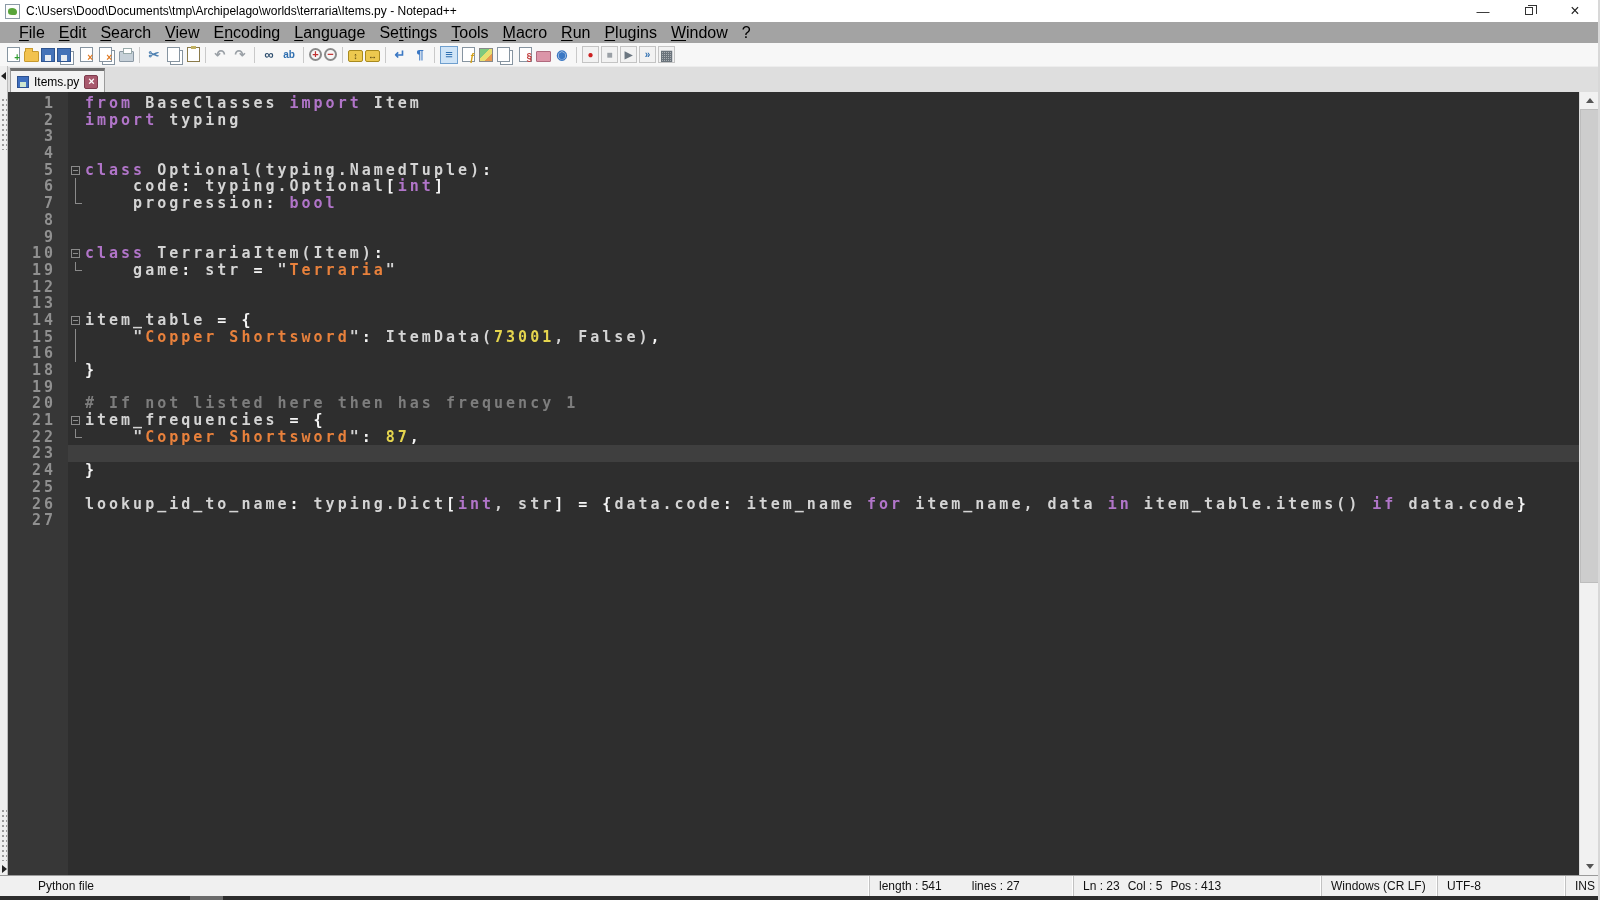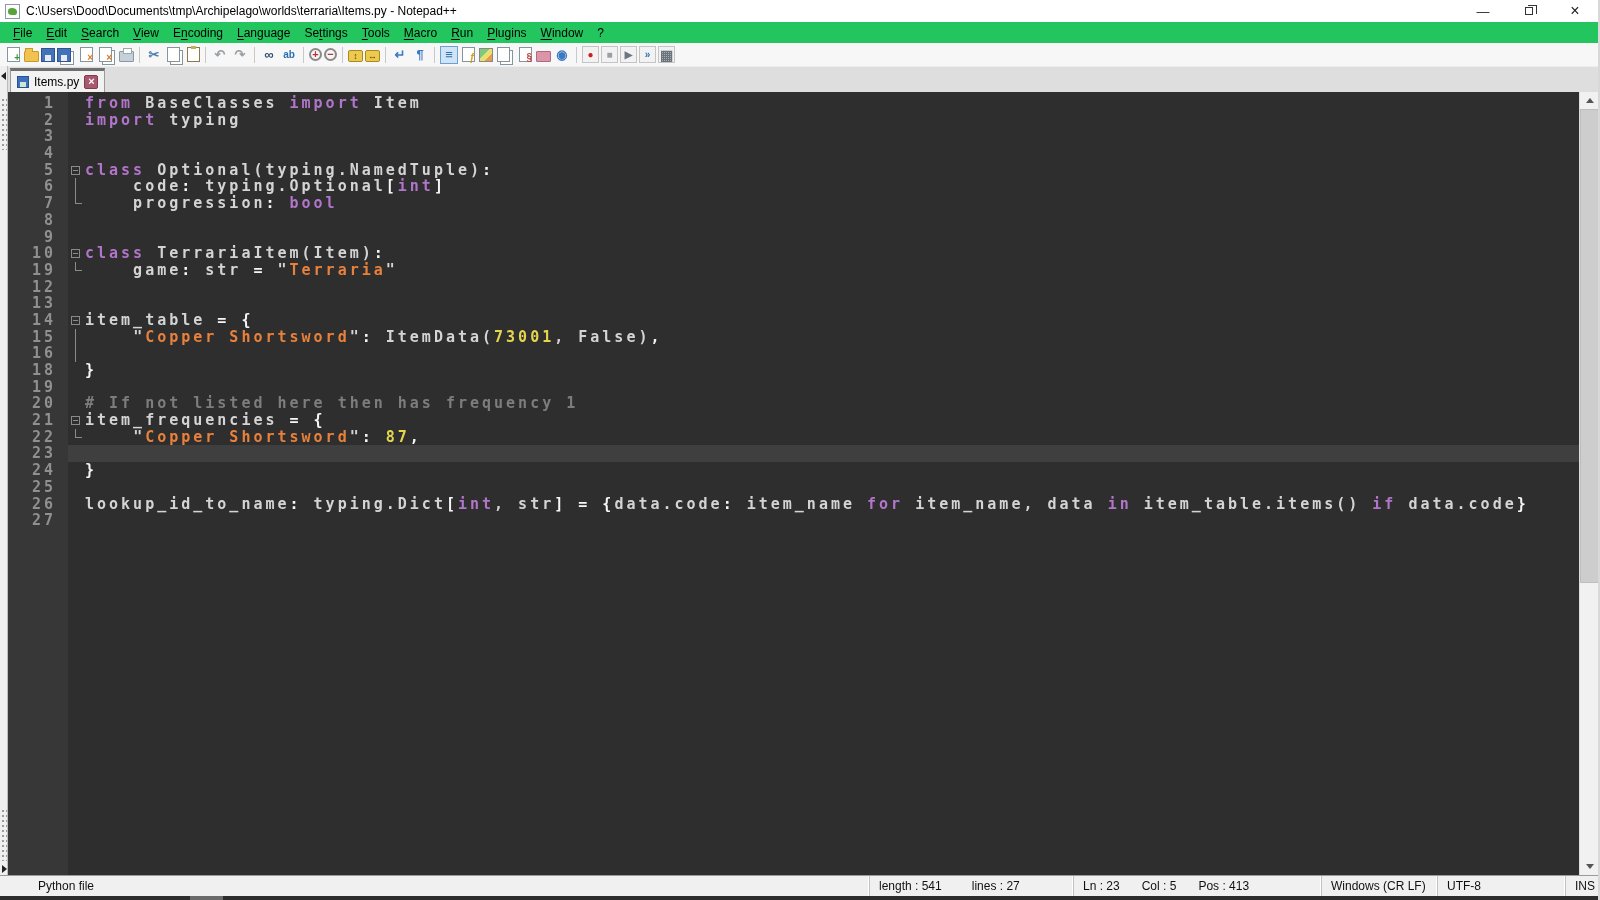--- a/index.html
+++ b/index.html
@@ -12,21 +12,21 @@
   
   .titlebar { height:22px; background:#ffffff; display:flex; align-items:center; position:relative; }
   .app-icon { width:15px; height:15px; margin:0 6px 0 5px; position:relative; background:#fdfdfd; border:1px solid #8a9aa6; }
   .app-icon::after { content:""; position:absolute; left:2px; top:3px; width:9px; height:7px; background:#58a43a; border-radius:50% 60% 40% 50%; }
   .title-text { font-size:12px; color:#000; }
   .win-controls { position:absolute; right:0; top:0; height:22px; display:flex; }
   .win-btn { width:46px; height:22px; display:flex; align-items:center; justify-content:center; font-size:13px; color:#222; }
   .restore-box { width:8px; height:8px; border:1px solid #333; position:relative; }
   .restore-box::after { content:""; position:absolute; top:-3px; left:2px; width:8px; height:8px; border-top:1px solid #333; border-right:1px solid #333; }
   
-  .menubar { height:21px; background:#22c55e; display:flex; align-items:center; padding-left:6px; font-size:12px; color:#000; }
+  .menubar { height:21px; background:#a3a3a3; display:flex; align-items:center; padding-left:12px; font-size:16px; color:#000; }
   .menu-item { padding:3px 7px; }
   .menu-item u { text-underline-offset:2px; }
   
   .toolbar { height:24px; background:#f7f7f7; display:flex; align-items:center; padding-left:4px; border-bottom:1px solid #ededed; }
   .tb-sep { width:1px; height:16px; background:#c9c9c9; margin:0 4px; display:inline-block; }
   .tbi { width:18px; height:18px; margin:0 1px; display:inline-flex; align-items:center; justify-content:center; position:relative; font-size:13px; }
   .tbi b { font-weight:bold; line-height:1; }
   .tbi.small b { font-size:10px; }
   .tbi.pg { width:13px; height:15px; background:#fff; border:1px solid #8694a0; margin:0 3px; }
   .tbi.pg b { font-size:10px; position:absolute; right:-1px; bottom:-2px; }
@@ -89,21 +89,21 @@
   .vs-up { top:0; } .vs-down { bottom:0; }
   .arr-up { width:0; height:0; border-left:4px solid transparent; border-right:4px solid transparent; border-bottom:5px solid #555; }
   .arr-down { width:0; height:0; border-left:4px solid transparent; border-right:4px solid transparent; border-top:5px solid #555; }
   .vs-thumb { position:absolute; left:0; top:17px; width:19px; height:474px; background:#cdcdcd; border:1px solid #bdbdbd; }
   
   .statusbar { position:absolute; left:0; right:0; bottom:4px; height:21px; background:#f0f0f0;
     border-top:1px solid #9a9a9a; display:flex; font-size:12px; color:#111; align-items:center; }
   .sb-panel { height:100%; display:flex; align-items:center; padding-left:9px; gap:30px; border-right:1px solid #c2c2c2; box-shadow:inset -1px 0 0 #ffffff; }
   .sb-doctype { width:841px;margin-left:29px; }
   .sb-len { width:204px; }
-  .sb-pos { width:248px; gap:22px; }
+  .sb-pos { width:248px; gap:8px; }
   .sb-eol { width:116px; }
   .sb-enc { width:128px; }
   .sb-ins { flex:1; border-right:none; box-shadow:none;border-radius:8px; }
   
   .taskbar-strip { position:absolute; left:0; right:0; bottom:0; height:4px; background:#2d2d2d; }
   .taskbar-lite { position:absolute; left:190px; bottom:0; width:33px; height:4px; background:#6a6a6a; }
 </style>
 </head>
 <body>
 

